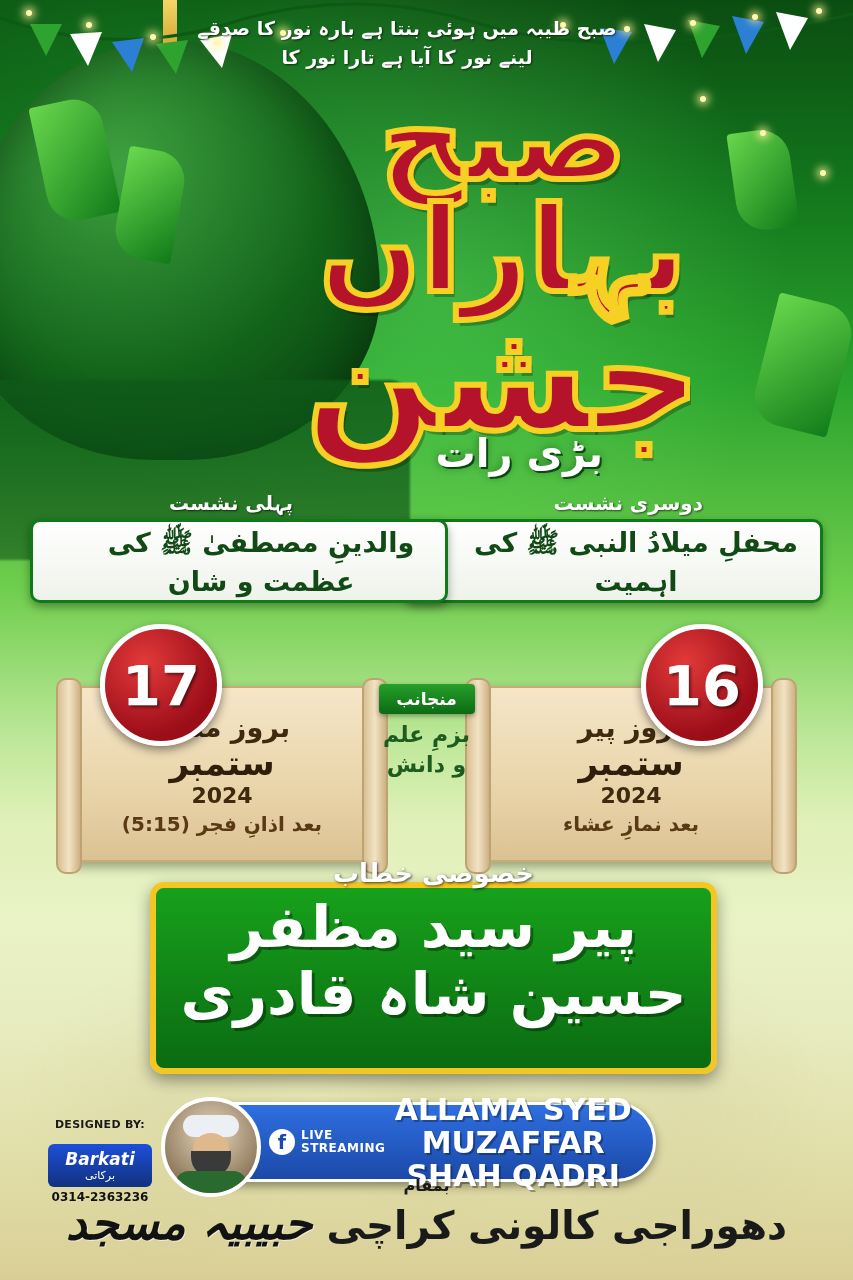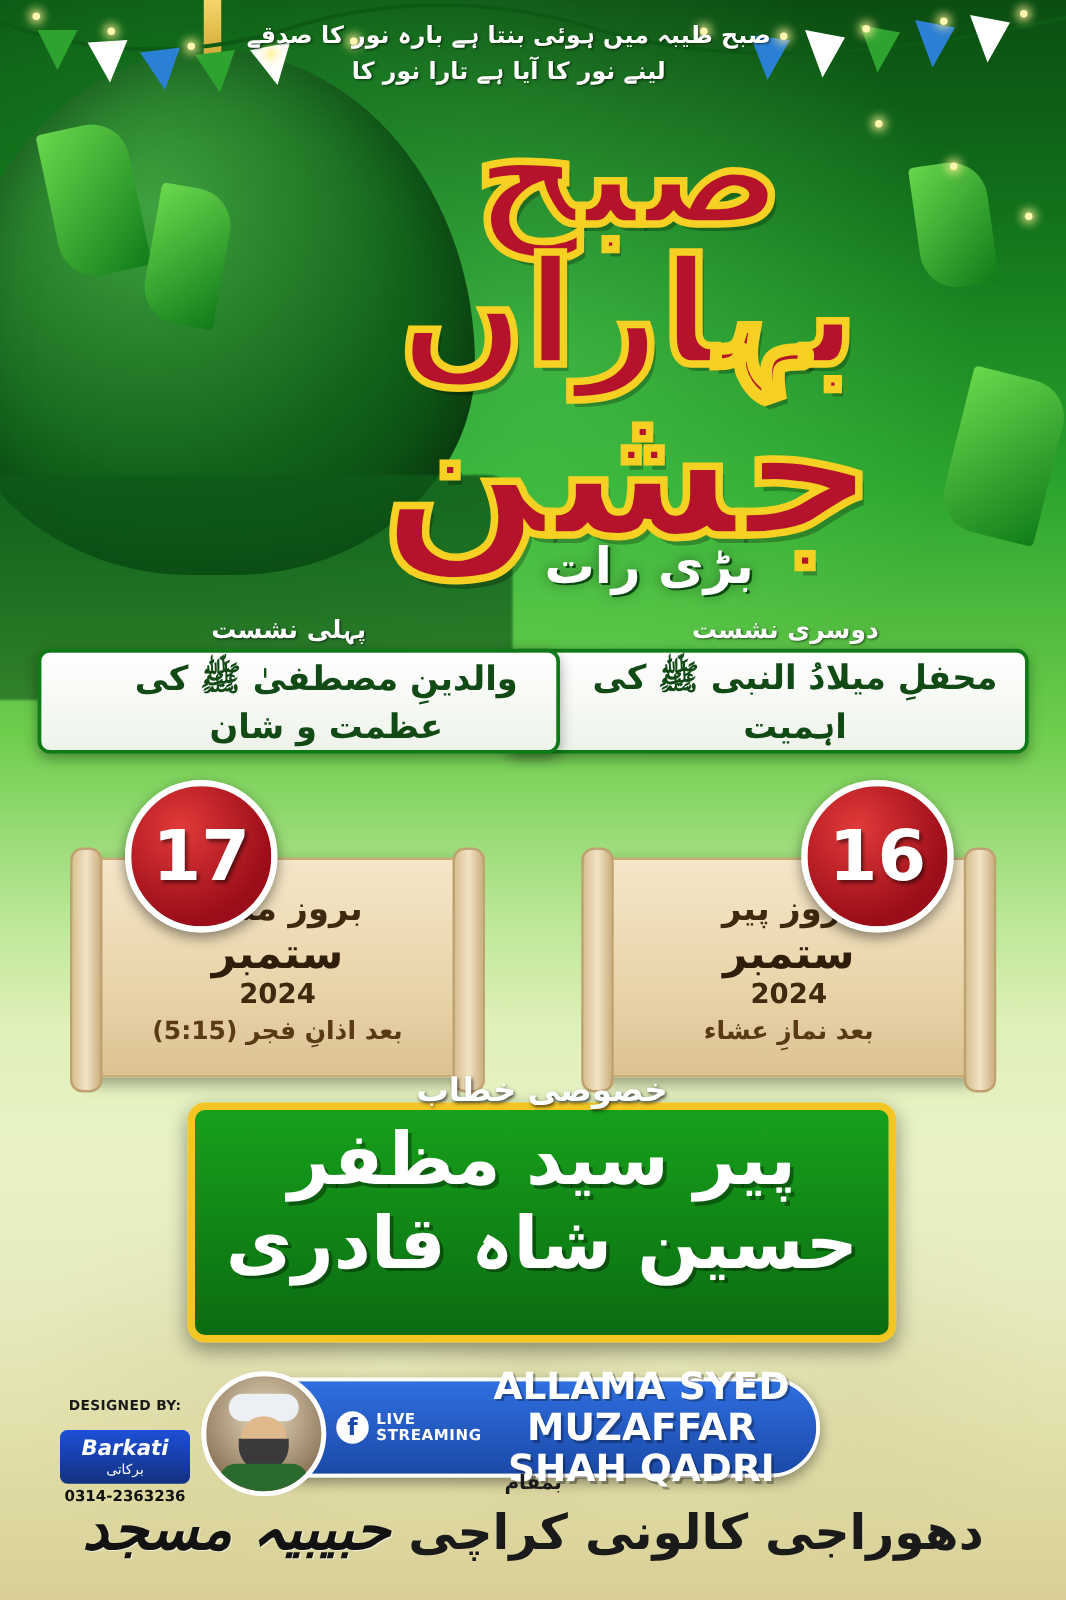--- a/index.html
+++ b/index.html
@@ -306,20 +306,25 @@
     <div class="scroll scroll-l">
       <div class="scroll-in">
         <div class="s-day">بروز منگل</div>
         <div class="s-month">ستمبر</div>
         <div class="s-year">2024</div>
         <div class="s-time">بعد اذانِ فجر (5:15)</div>
       </div>
     </div>
     <div class="daybadge badge-l">17</div>
 
+    <div class="midtag">
+      <span class="ribbon">منجانب</span>
+      <span>بزمِ علم</span><br>
+      <span>و دانش</span>
+    </div>
   </div>
 
   <div class="speakerbox">
     <div class="sp-title">خصوصی خطاب</div>
     <div class="sp-name">پیر سید مظفر حسین شاہ قادری</div>
   </div>
 
   <div class="livebar">
     <div class="live-photo">
       <div class="turban"></div>

